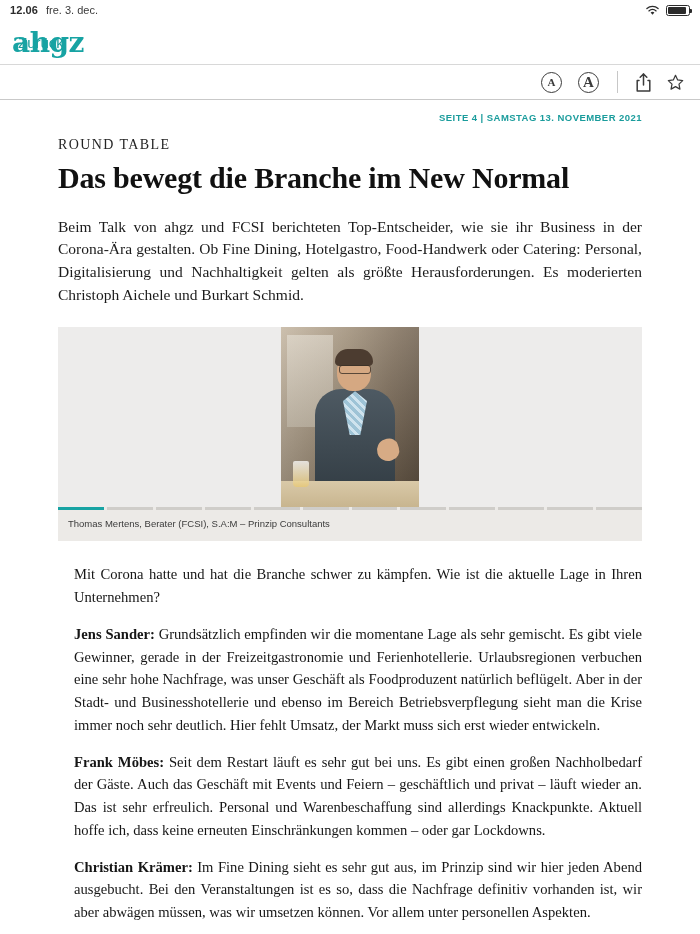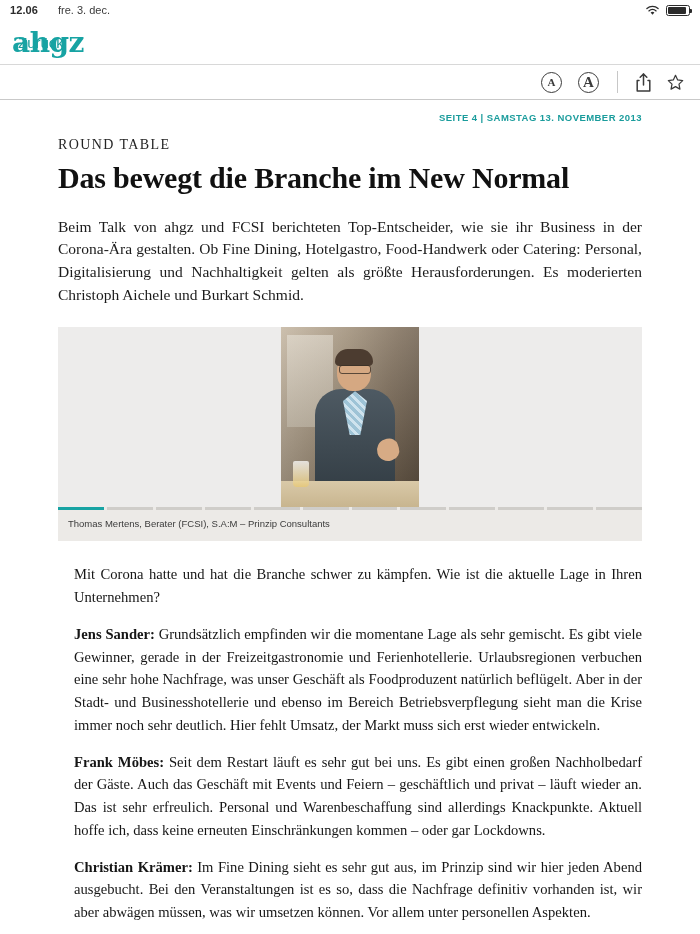--- a/index.html
+++ b/index.html
@@ -22,21 +22,21 @@
     display: flex;
     align-items: center;
     font-size: 11px;
     color: #2b2b2b;
     padding: 0 10px;
     box-sizing: border-box;
   }
   .statusbar .sb-left {
     display: flex;
     align-items: center;
-    gap: 20px;
+    gap: 8px;
   }
   .statusbar .sb-time { font-weight: 600; letter-spacing: .1px; }
   .statusbar .sb-date { color: #3a3a3a; }
   .statusbar .sb-right {
     margin-left: auto;
     display: flex;
     align-items: center;
     gap: 6px;
   }
   .wifi-icon svg { display: block; }
@@ -344,21 +344,21 @@
   </span>
   <span class="tb-icon">
     <svg width="17" height="17" viewBox="0 0 18 18">
       <path d="M9 1.4 L11.3 6.3 L16.6 7 L12.7 10.7 L13.7 16 L9 13.4 L4.3 16 L5.3 10.7 L1.4 7 L6.7 6.3 Z" stroke="#3b3b3b" stroke-width="1.3" fill="none" stroke-linejoin="round"></path>
     </svg>
   </span>
 </div>
 
 <div class="page">
 
-  <div class="meta-line">SEITE 4  |  SAMSTAG 13. NOVEMBER 2013</div>
+  <div class="meta-line">SEITE 4  |  SAMSTAG 13. NOVEMBER 2021</div>
 
   <div class="kicker">ROUND TABLE</div>
 
   <h1 class="headline">Das bewegt die Branche im New Normal</h1>
 
   <p class="standfirst">Beim Talk von ahgz und FCSI berichteten Top-Entscheider, wie sie ihr Business in der Corona-Ära gestalten. Ob Fine Dining, Hotelgastro, Food-Handwerk oder Catering: Personal, Digitalisierung und Nachhaltigkeit gelten als größte Herausforderungen. Es moderierten Christoph Aichele und Burkart Schmid.</p>
 
   <figure class="photo">
     <div class="photo-frame">
       <div class="photo-inner">

